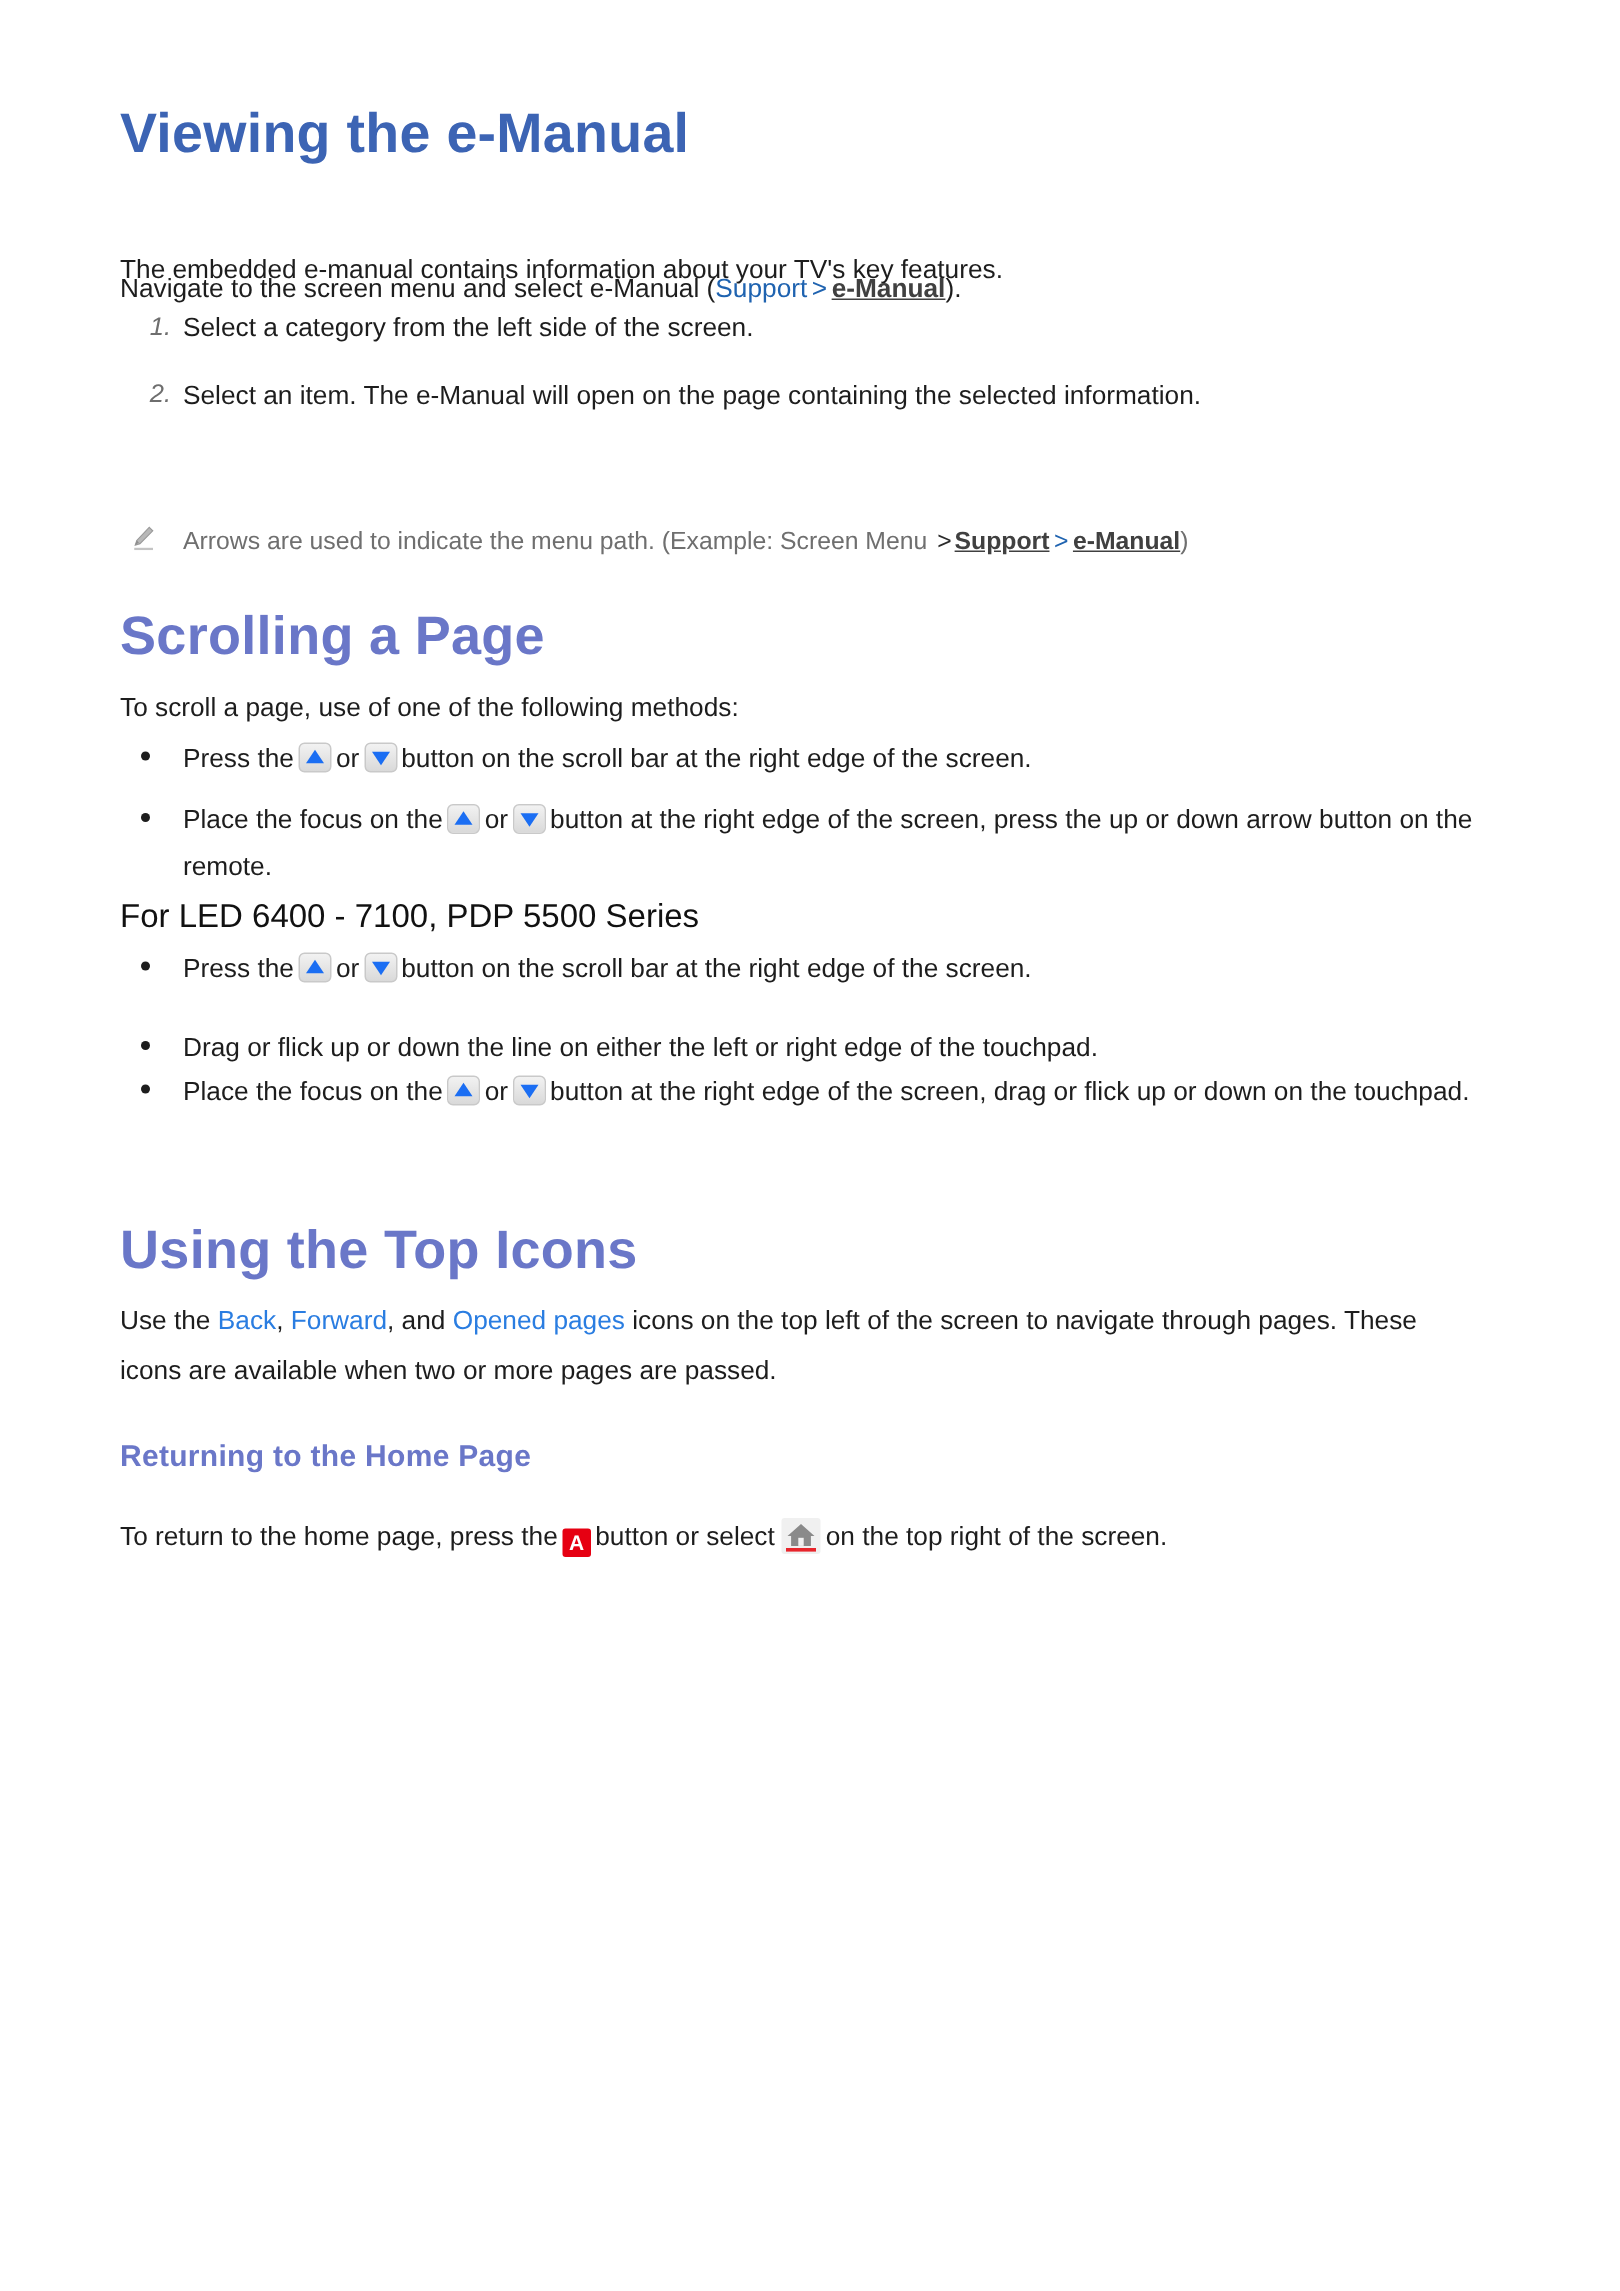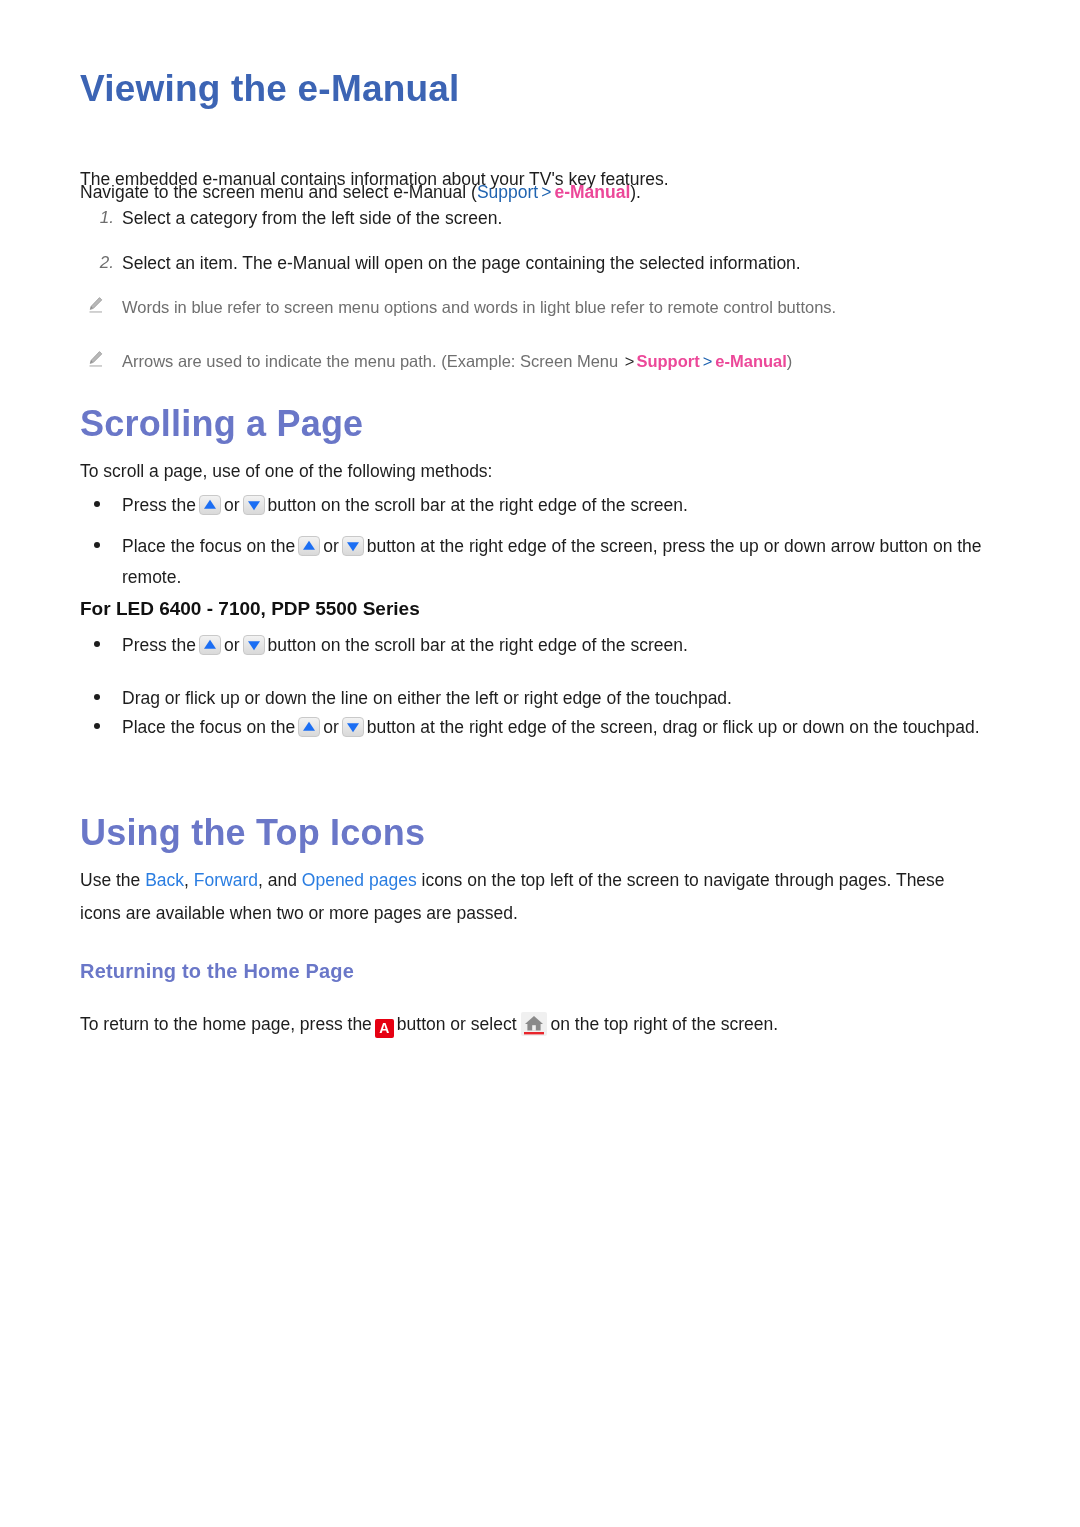--- a/index.html
+++ b/index.html
@@ -53,22 +53,22 @@
     color: #1d1d1d;
     white-space: nowrap;
   }
   .para.wrap {
     white-space: normal;
     width: 910px;
   }
   .bold-line {
     position: absolute;
     left: 80px;
-    font-size: 19px;
-    font-weight: bold;
+    font-size: 22px;
+    font-weight: normal;
     color: #111111;
     white-space: nowrap;
   }
 
   
   .num-item {
     position: absolute;
     left: 80px;
     width: 940px;
     font-size: 17.5px;
@@ -129,21 +129,21 @@
     border-radius: 50%;
     background: #1d1d1d;
   }
   .bullet .txt {
     display: block;
     margin-left: 42px;
   }
 
   
   .blue-menu { color: #1f63b0; }
-  .blue-menu-b { color: #ec4899; font-weight: bold; }
+  .blue-menu-b { color: #404040; font-weight: bold; text-decoration: underline; }
   .blue-light { color: #2a7de1; }
   .gt { color: #2b2b2b; padding: 0 2px; }
   .gt-blue { color: #1f63b0; padding: 0 3px; }
 
   
   .keybtn {
     display: inline-block;
     width: 22px;
     height: 20px;
     vertical-align: -4px;
@@ -218,30 +218,20 @@
   <div class="num-item" style="top:203px;">
     <span class="marker">1.</span>
     <span class="txt">Select a category from the left side of the screen.</span>
   </div>
 
   <div class="num-item" style="top:248px;">
     <span class="marker">2.</span>
     <span class="txt">Select an item. The e-Manual will open on the page containing the selected information.</span>
   </div>
 
-  <div class="note" style="top:293px;">
-    <span class="pencil-icon">
-      <svg width="20" height="20" viewBox="0 0 20 20">
-        <path d="M13.5 2.6 L15.8 4.9 L7.3 13.4 L4.2 14.4 L5.2 11.3 Z" fill="#b8b8b8" stroke="#9a9a9a" stroke-width="0.8"></path>
-        <path d="M4.2 14.4 L5.2 11.3 L6.6 12.7 Z" fill="#8d8d8d"></path>
-        <rect x="3.5" y="16.2" width="12.5" height="1.5" fill="#c4c4c4"></rect>
-      </svg>
-    </span>
-    <span class="txt">Words in blue refer to screen menu options and words in light blue refer to remote control buttons.</span>
-  </div>
 
   <div class="note" style="top:331px;margin-top:16px;">
     <span class="pencil-icon">
       <svg width="20" height="20" viewBox="0 0 20 20">
         <path d="M13.5 2.6 L15.8 4.9 L7.3 13.4 L4.2 14.4 L5.2 11.3 Z" fill="#b8b8b8" stroke="#9a9a9a" stroke-width="0.8"></path>
         <path d="M4.2 14.4 L5.2 11.3 L6.6 12.7 Z" fill="#8d8d8d"></path>
         <rect x="3.5" y="16.2" width="12.5" height="1.5" fill="#c4c4c4"></rect>
       </svg>
     </span>
     <span class="txt"><span>Arrows are used to indicate the menu path. (Example: Screen Menu </span><span class="gt">&gt;</span><span class="blue-menu-b">Support</span><span class="gt-blue">&gt;</span><span class="blue-menu-b">e-Manual</span><span>)</span></span>

